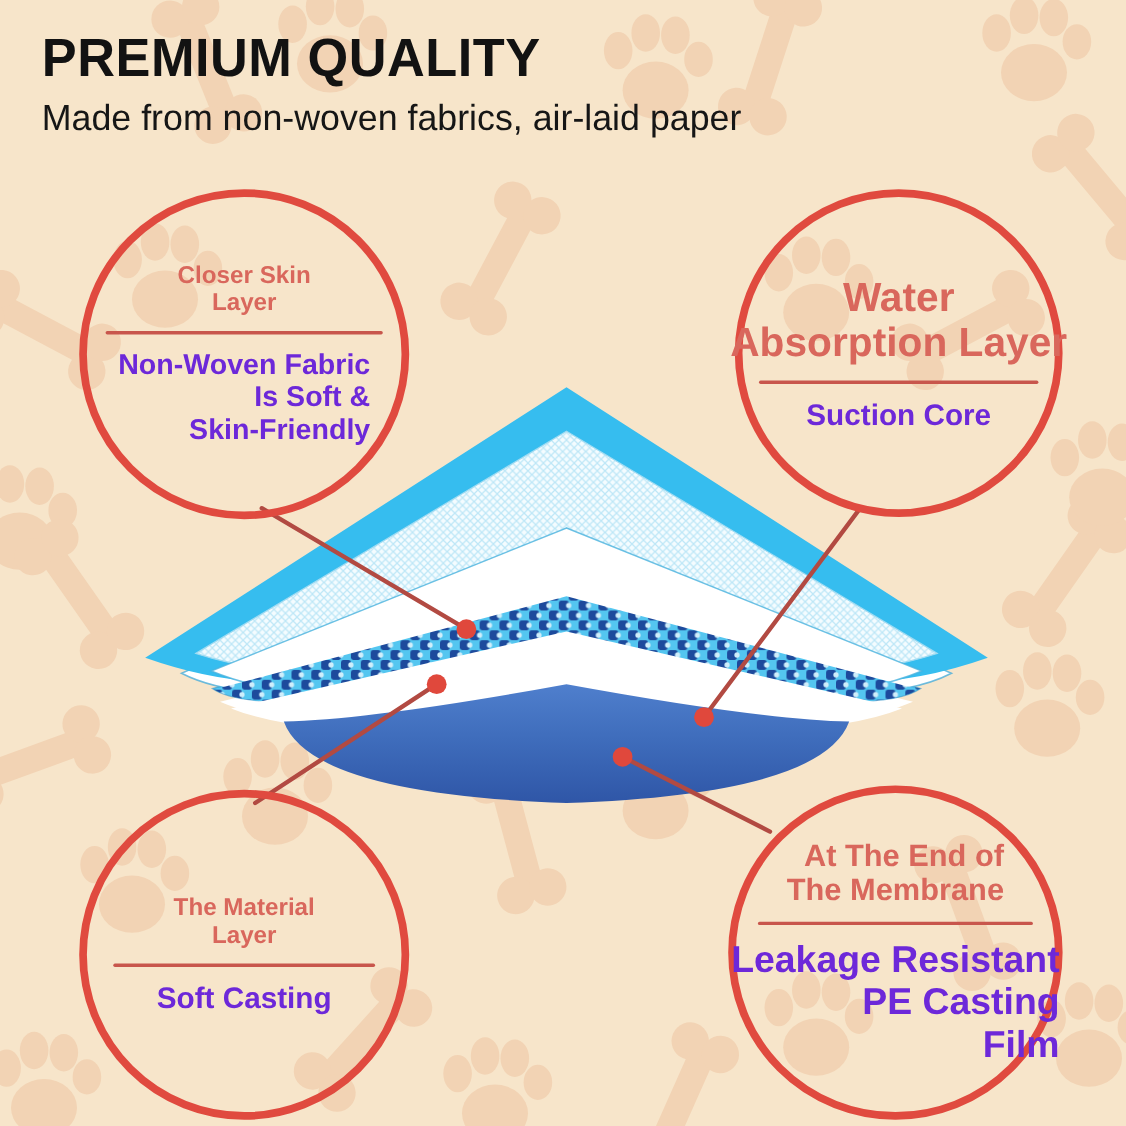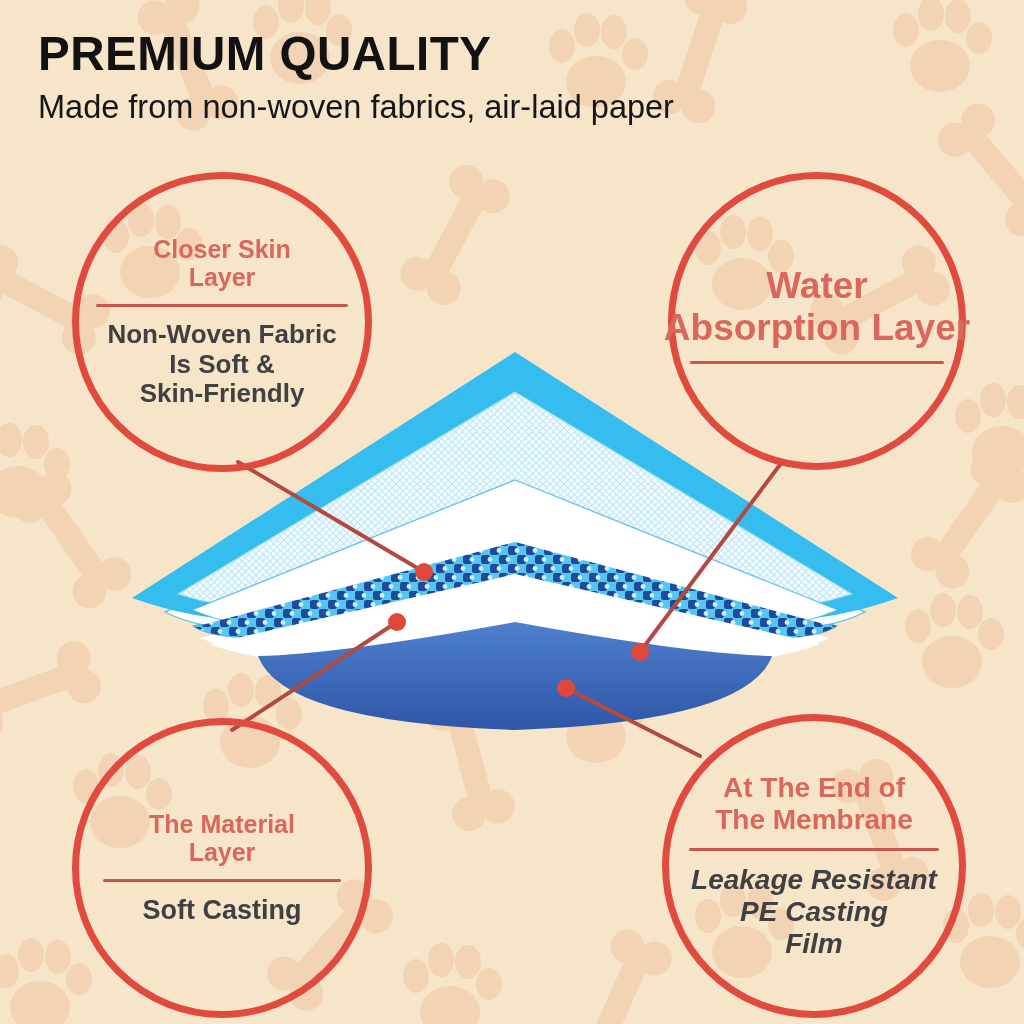--- a/index.html
+++ b/index.html
@@ -96,54 +96,54 @@
     background: transparent;
   }
   .callout-inner {
     width: 104%;
     display: flex;
     flex-direction: column;
     align-items: center;
   }
   .callout-title {
     color: #d9675c;
-    font-size: 25px;
+    font-size: 22px;
     font-weight: bold;
     line-height: 1.12;
     text-align: center;
     white-space: pre-line;
     margin: 0;
   }
   .callout-divider {
     height: 3px;
     background: #c8564c;
     width: 80%;
     margin: 13px 0 13px 0;
     border-radius: 2px;
   }
   .callout-body {
-    color: #404040;
+    color: #6d28d9;
     font-size: 27px;
     font-weight: bold;
     line-height: 1.14;
-    text-align: center;
+    text-align: right;
     white-space: pre-line;
     margin: 0;
   }
 
   #callout-closer-skin   { left: 72px;  top: 172px; width: 300px; height: 300px; }
   #callout-water-absorption { left: 668px; top: 172px; width: 298px; height: 298px; }
   #callout-diversion     { left: 72px;  top: 718px; width: 300px; height: 300px; }
   #callout-membrane      { left: 662px; top: 714px; width: 304px; height: 304px; }
 
   #callout-water-absorption .callout-title { font-size: 37px; }
   #callout-water-absorption .callout-inner { width: 112%; }
   #callout-membrane .callout-inner { width: 108%; }
-  #callout-membrane .callout-title { font-size: 28px; }
-  #callout-membrane .callout-body { font-size: 28px; font-style: italic; }
+  #callout-membrane .callout-title { font-size: 28px; text-align: right; }
+  #callout-membrane .callout-body { font-size: 34px; }
   #callout-closer-skin .callout-body { font-size: 26px; }
   #callout-closer-skin .callout-inner { width: 110%; }
 </style>
 </head>
 <body>
 
 <div id="canvas">
 
   <svg id="bg-pattern" viewBox="0 0 1024 1024" xmlns="http://www.w3.org/2000/svg">
     <defs>
@@ -309,20 +309,21 @@
 Is Soft &amp;
 Skin-Friendly</div>
     </div>
   </div>
 
   <div class="callout" id="callout-water-absorption">
     <div class="callout-inner">
       <div class="callout-title">Water
 Absorption Layer</div>
       <div class="callout-divider"></div>
+      <div class="callout-body">Suction Core</div>
     </div>
   </div>
 
   <div class="callout" id="callout-diversion">
     <div class="callout-inner">
       <div class="callout-title">The Material
 Layer</div>
       <div class="callout-divider"></div>
       <div class="callout-body">Soft Casting</div>
     </div>

